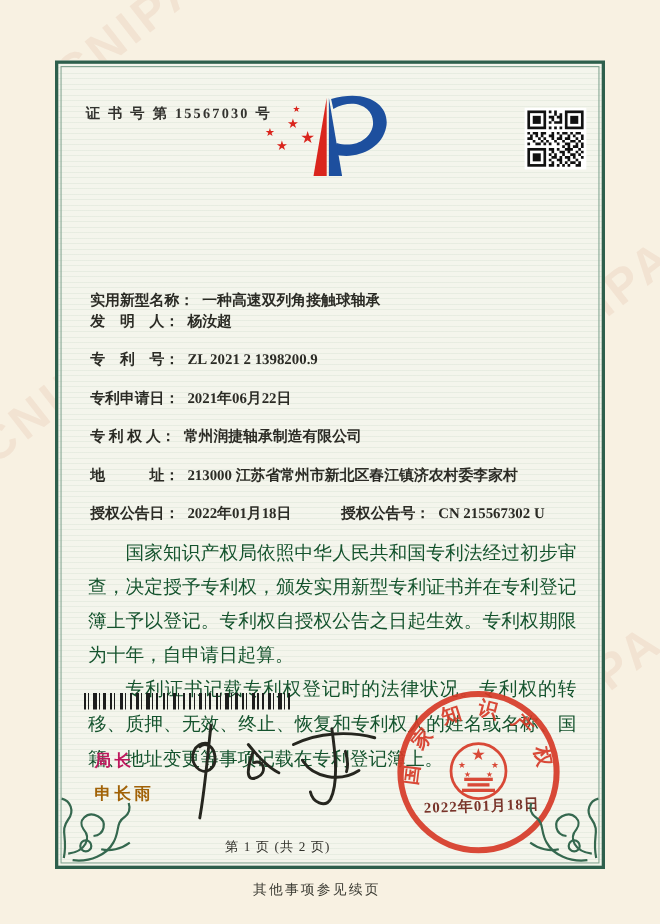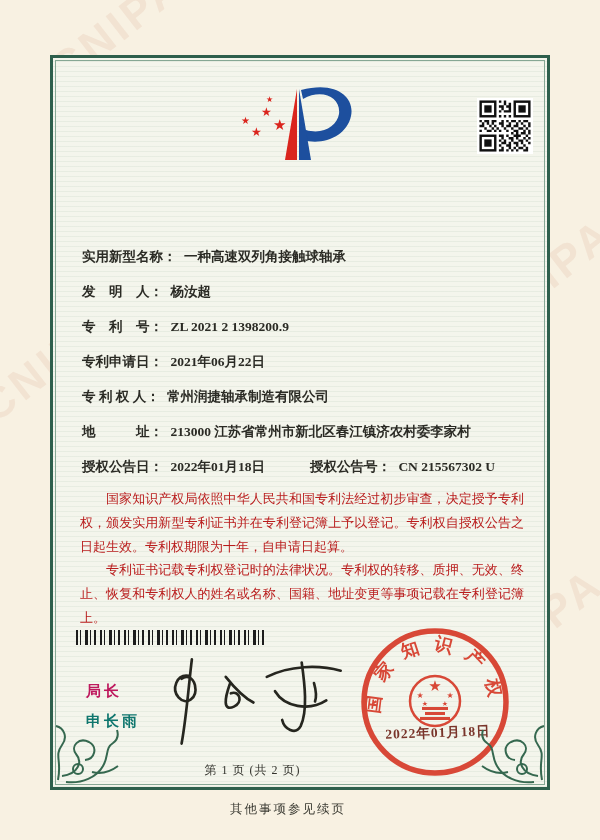--- a/index.html
+++ b/index.html
@@ -29,36 +29,36 @@
 
   .title{position:absolute;left:0;top:170px;width:600px;text-align:center;
          font-size:34px;font-weight:700;letter-spacing:7px;color:#15150f;}
 
   .fields{position:absolute;left:82px;top:248px;width:450px;font-size:13.5px;
           color:#2b2b25;font-weight:600;}
   .frow{position:absolute;left:0;white-space:nowrap;}
   .frow .lab{display:inline-block;}
   .frow .val{display:inline-block;margin-left:4px;}
 
-  .body-text{position:absolute;left:80px;top:487px;width:444px;font-size:13px;
-             line-height:1.83;color:#b91c1c;text-align:justify;}
+  .body-text{position:absolute;left:80px;top:487px;width:444px;font-size:17px;
+             line-height:1.83;color:#14532d;text-align:justify;}
   .body-text p{margin:0;text-indent:2em;}
 
   .barcode{position:absolute;left:76px;top:630px;width:190px;height:15px;
     background:repeating-linear-gradient(90deg,
       #1d1d1d 0 2px, rgba(0,0,0,0) 2px 4px,
       #1d1d1d 4px 5px, rgba(0,0,0,0) 5px 9px,
       #1d1d1d 9px 12px, rgba(0,0,0,0) 12px 14px,
       #1d1d1d 14px 15px, rgba(0,0,0,0) 15px 18px,
       #1d1d1d 18px 20px, rgba(0,0,0,0) 20px 24px);}
 
   .sig-title{position:absolute;left:86px;top:682px;font-size:15px;font-weight:700;
              color:#be185d;font-family:"Liberation Sans",sans-serif;letter-spacing:3px;}
   .sig-name{position:absolute;left:86px;top:712px;font-size:15px;font-weight:700;
-            color:#0f766e;font-family:"Liberation Sans",sans-serif;letter-spacing:3px;}
+            color:#a16207;font-family:"Liberation Sans",sans-serif;letter-spacing:3px;}
   .sig-svg{position:absolute;left:158px;top:652px;width:195px;height:100px;}
 
   .seal{position:absolute;left:358px;top:625px;width:154px;height:154px;}
   .seal-date{position:absolute;left:360px;top:724px;width:156px;text-align:center;
              font-size:13.5px;color:#79342a;letter-spacing:1px;font-weight:600;
              transform:rotate(-2deg);}
 
   .corner{position:absolute;width:72px;height:72px;}
   .corner.bl{left:52px;top:714px;}
   .corner.br{left:476px;top:714px;transform:scaleX(-1);}
@@ -77,20 +77,21 @@
   <div class="wm" style="left:250px;top:80px;">CNIPA</div>
   <div class="wm" style="left:470px;top:250px;">CNIPA</div>
   <div class="wm" style="left:-30px;top:340px;">CNIPA</div>
   <div class="wm" style="left:220px;top:500px;">CNIPA</div>
   <div class="wm" style="left:460px;top:600px;">CNIPA</div>
 
   <div class="frame">
     <div class="frame-inner"></div>
   </div>
 
+  <div class="cert-no">证 书 号 第 15567030 号</div>
 
   <svg class="logo" viewBox="0 0 134 80">
     <path d="M68,6 C104,-4 122,14 118,32 C114,52 90,62 70,56 L73,46 C90,51 104,42 106,30 C108,14 90,4 70,15 Z" fill="#1d4f9e"></path>
     <polygon points="64,5 52,76 64,76" fill="#da251d"></polygon>
     <polygon points="66,5 66,76 78,76" fill="#1d4f9e"></polygon>
     <text x="40" y="46" font-size="15" fill="#da251d">★</text>
     <text x="28" y="32" font-size="12" fill="#da251d">★</text>
     <text x="18" y="52" font-size="12" fill="#da251d">★</text>
     <text x="8" y="40" font-size="10" fill="#da251d">★</text>
     <text x="33" y="18" font-size="8" fill="#da251d">★</text>
@@ -107,21 +108,21 @@
         <rect x="1" y="15" width="5" height="5" fill="#fff"></rect>
       <rect x="2" y="2" width="3" height="3"></rect>
         <rect x="16" y="2" width="3" height="3"></rect>
         <rect x="2" y="16" width="3" height="3"></rect>
       <path d="M8 0h1v1H8zM10 0h1v2h-1zM12 1h1v1h-1zM8 2h2v1H8zM11 2h2v1h-2zM9 3h1v1H9zM12 3h1v2h-1zM8 4h1v1H8zM10 4h2v1h-2zM8 6h1v1H8zM10 6h1v1h-1zM12 6h1v1h-1zM6 8h1v1H6zM6 10h1v1H6zM6 12h1v1H6zM0 8h1v1H0zM2 8h2v1H2zM5 8h1v2H5zM9 8h1v1H9zM11 8h1v1h-1zM13 8h2v1h-2zM16 8h1v1h-1zM18 8h2v1h-2zM1 9h1v1H1zM3 9h1v1H3zM8 9h2v1H8zM12 9h1v1h-1zM15 9h1v2h-1zM17 9h1v1h-1zM20 9h1v1h-1zM0 10h2v1H0zM4 10h1v1H4zM9 10h1v1H9zM11 10h2v1h-2zM14 10h1v1h-1zM18 10h1v1h-1zM20 10h1v1h-1zM2 11h1v1H2zM5 11h1v1H5zM7 11h1v1H7zM10 11h1v1h-1zM13 11h1v1h-1zM16 11h2v1h-2zM19 11h1v1h-1zM0 12h1v1H0zM3 12h2v1H3zM8 12h1v1H8zM11 12h1v1h-1zM14 12h2v1h-2zM18 12h1v1h-1zM20 12h1v1h-1zM13 13h1v1h-1zM15 13h1v2h-1zM17 13h2v1h-2zM20 13h1v1h-1zM8 14h2v1H8zM11 14h1v1h-1zM14 14h1v1h-1zM16 14h1v1h-1zM19 14h1v1h-1zM9 15h1v1H9zM12 15h2v1h-2zM15 15h1v1h-1zM18 15h1v1h-1zM20 15h1v1h-1zM8 16h1v1H8zM10 16h1v1h-1zM13 16h1v1h-1zM16 16h2v1h-2zM19 16h1v1h-1zM9 17h2v1H9zM12 17h1v1h-1zM14 17h2v1h-2zM17 17h1v1h-1zM20 17h1v1h-1zM8 18h1v1H8zM11 18h2v1h-2zM15 18h1v1h-1zM18 18h1v1h-1zM9 19h1v1H9zM12 19h1v1h-1zM14 19h1v1h-1zM16 19h2v1h-2zM19 19h1v1h-1zM8 20h2v1H8zM11 20h1v1h-1zM13 20h1v1h-1zM15 20h1v1h-1zM18 20h2v1h-2z"></path>
     </g>
   </svg>
 
 
   <div class="fields">
-    <div class="frow" style="top:0px;">
+    <div class="frow" style="top:16px;">
       <span class="lab">实用新型名称：</span>
       <span class="val">一种高速双列角接触球轴承</span>
     </div>
     <div class="frow" style="top:35px;">
       <span class="lab">发　明　人：</span>
       <span class="val">杨汝超</span>
     </div>
     <div class="frow" style="top:70px;">
       <span class="lab">专　利　号：</span>
       <span class="val">ZL 2021 2 1398200.9</span>

